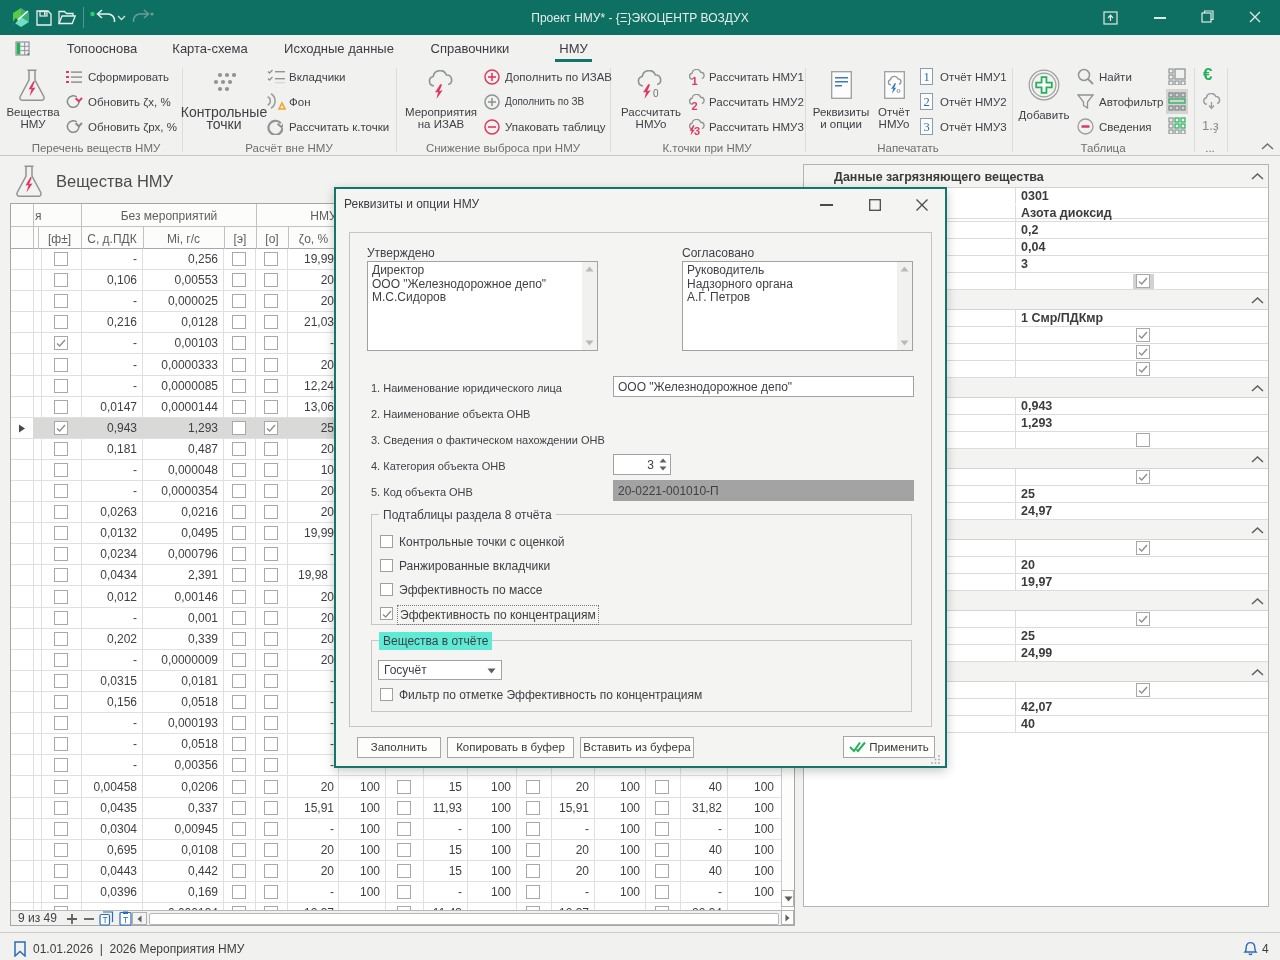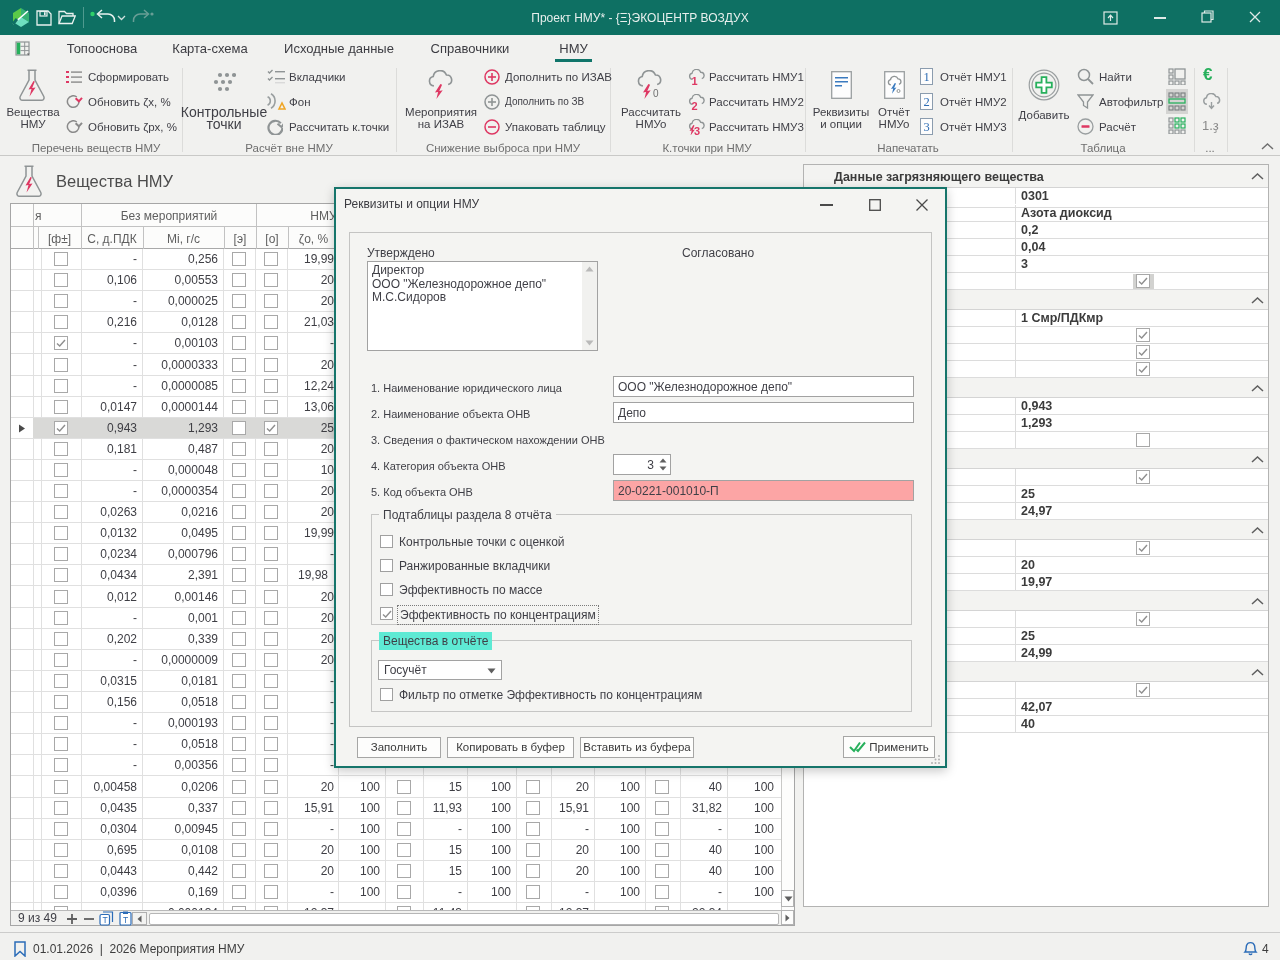--- a/index.html
+++ b/index.html
@@ -235,21 +235,21 @@
   </svg>
 <div class="txt" style="left:1099px;top:67.5px;font-size:11.5px">Найти</div>
 <svg class="abs" style="left:1077px;top:94px" width="17" height="15" viewBox="0 0 17 15">
     <path d="M1 1 H16 L10.5 8 V14 L6.5 11.5 V8 Z" fill="none" stroke="#8f9495" stroke-width="1.3"></path>
   </svg>
 <div class="txt" style="left:1099px;top:92.5px;font-size:11.5px">Автофильтр</div>
 <svg class="abs" style="left:1077px;top:118px" width="17" height="17" viewBox="0 0 17 17">
     <circle cx="8.5" cy="8.5" r="7.5" fill="none" stroke="#9a9fa0" stroke-width="1.3"></circle>
     <rect x="4.5" y="7.2" width="8" height="2.6" rx="0.5" fill="#de3863"></rect>
   </svg>
-<div class="txt" style="left:1099px;top:117.5px;font-size:11.5px">Расчёт</div>
+<div class="txt" style="left:1099px;top:117.5px;font-size:11.5px">Сведения</div>
 <svg class="abs" style="left:1168px;top:68px" width="18" height="17" viewBox="0 0 18 17">
     <rect x="1" y="1" width="4" height="4" fill="none" stroke="#8f9495" stroke-width="1.2"></rect>
     <rect x="1" y="7" width="4" height="4" fill="none" stroke="#8f9495" stroke-width="1.2"></rect>
     <rect x="1" y="13" width="4" height="4" fill="none" stroke="#8f9495" stroke-width="1.2"></rect>
     <rect x="7" y="13" width="4" height="4" fill="none" stroke="#8f9495" stroke-width="1.2"></rect>
     <rect x="13" y="13" width="4" height="4" fill="none" stroke="#8f9495" stroke-width="1.2"></rect>
     <rect x="7" y="1" width="10" height="10" fill="none" stroke="#8f9495" stroke-width="1.3"></rect>
   </svg>
 <div class="abs" style="left:1166px;top:89px;width:22px;height:25px;background:#d4d4d2"></div>
 <svg class="abs" style="left:1168px;top:92px" width="18" height="19" viewBox="0 0 18 19">
@@ -700,21 +700,21 @@
       </svg>
     </div>
 </div>
 <div class="abs" style="left:803px;top:164px;width:466px;height:743px;background:#fff;border:1px solid #b3b3b2">
 <div class="abs" style="left:0;top:0px;width:464px;height:23px;background:#f3f3f1;border-bottom:1px solid #d4d4d4">
 <div class="txt" style="left:30px;top:2.5px;font-weight:bold;font-size:12.5px;color:#3b3b3b">Данные загрязняющего вещества</div>
 <svg class="abs" style="left:447px;top:8.0px" width="13" height="7" viewBox="0 0 13 7">
         <path d="M1 6 L6.5 1 L12 6" fill="none" stroke="#5f5f5f" stroke-width="1.5"></path>
       </svg>
 </div>
-<div class="abs" style="left:0;top:23px;width:464px;height:20px;border-bottom:1px solid #dcdcdc">
+<div class="abs" style="left:0;top:23px;width:464px;height:31px;border-bottom:1px solid #dcdcdc">
 <div class="abs" style="left:211px;top:0;width:1px;height:16px;background:#dcdcdc"></div>
 <div class="txt" style="left:217px;top:-1px;font-weight:bold;color:#3b3b3b;font-size:12.5px">0301</div>
 </div>
 <div class="abs" style="left:0;top:40px;width:464px;height:17px;border-bottom:1px solid #dcdcdc">
 <div class="abs" style="left:211px;top:0;width:1px;height:16px;background:#dcdcdc"></div>
 <div class="txt" style="left:217px;top:-1px;font-weight:bold;color:#3b3b3b;font-size:12.5px">Азота диоксид</div>
 </div>
 <div class="abs" style="left:0;top:57px;width:464px;height:17px;border-bottom:1px solid #dcdcdc">
 <div class="abs" style="left:211px;top:0;width:1px;height:16px;background:#dcdcdc"></div>
 <div class="txt" style="left:217px;top:-1px;font-weight:bold;color:#3b3b3b;font-size:12.5px">0,2</div>
@@ -891,41 +891,51 @@
         <div class="abs" style="left:214px;top:0;width:15px;height:88px;background:#f1f1ef">
           <svg style="position:absolute;left:3px;top:4px" width="9" height="6" viewBox="0 0 9 6">
             <path d="M0.5 5.5 L4.5 0.5 L8.5 5.5 Z" fill="#b9b9b9"></path>
           </svg>
           <svg style="position:absolute;left:3px;top:78px" width="9" height="6" viewBox="0 0 9 6">
             <path d="M0.5 0.5 L8.5 0.5 L4.5 5.5 Z" fill="#b9b9b9"></path>
           </svg>
         </div>
       </div>
 <div class="txt" style="left:332px;top:11px">Согласовано</div>
+<div class="abs" style="left:332px;top:28px;width:231px;height:90px;background:#fff;border:1px solid #a2a2a2">
+        <div class="txt" style="left:4px;top:1.0px;font-size:12px;line-height:14px">Руководитель</div>
+        <div class="txt" style="left:4px;top:14.5px;font-size:12px;line-height:14px">Надзорного органа</div>
+        <div class="txt" style="left:4px;top:28.0px;font-size:12px;line-height:14px">А.Г. Петров</div>
+        <div class="abs" style="left:214px;top:0;width:15px;height:88px;background:#f1f1ef">
+          <svg style="position:absolute;left:3px;top:4px" width="9" height="6" viewBox="0 0 9 6">
+            <path d="M0.5 5.5 L4.5 0.5 L8.5 5.5 Z" fill="#b9b9b9"></path>
+          </svg>
+          <svg style="position:absolute;left:3px;top:78px" width="9" height="6" viewBox="0 0 9 6">
+            <path d="M0.5 0.5 L8.5 0.5 L4.5 5.5 Z" fill="#b9b9b9"></path>
+          </svg>
+        </div>
+      </div>
 <div class="txt" style="left:21px;top:145.5px;font-size:11px">1. Наименование юридического лица</div>
 <div class="abs" style="left:263px;top:143px;width:301px;height:21px;background:#fff;border:1px solid #a2a2a2">
         <div class="txt" style="left:4px;top:1px">ООО "Железнодорожное депо"</div>
       </div>
 <div class="txt" style="left:21px;top:171.5px;font-size:11px">2. Наименование объекта ОНВ</div>
-<div class="abs" style="left:263px;top:169px;width:301px;height:21px;background:#fff;border:1px solid #a2a2a2">
-        <div class="txt" style="left:4px;top:1px">Депо</div>
-      </div>
 <div class="txt" style="left:21px;top:197.5px;font-size:11px">3. Сведения о фактическом нахождении ОНВ</div>
 <div class="txt" style="left:21px;top:223.5px;font-size:11px">4. Категория объекта ОНВ</div>
 <div class="abs" style="left:263px;top:221px;width:58px;height:21px;background:#fff;border:1px solid #a2a2a2">
         <div class="txt" style="left:0;top:1px;width:40px;text-align:right">3</div>
         <svg style="position:absolute;left:45px;top:3px" width="8" height="5" viewBox="0 0 8 5">
           <path d="M0.5 4.5 L4 0.5 L7.5 4.5 Z" fill="#5f5f5f"></path>
         </svg>
         <svg style="position:absolute;left:45px;top:11px" width="8" height="5" viewBox="0 0 8 5">
           <path d="M0.5 0.5 L7.5 0.5 L4 4.5 Z" fill="#5f5f5f"></path>
         </svg>
       </div>
 <div class="txt" style="left:21px;top:249.5px;font-size:11px">5. Код объекта ОНВ</div>
-<div class="abs" style="left:263px;top:247px;width:301px;height:21px;background:#fca5a5;border:1px solid #a2a2a2">
+<div class="abs" style="left:263px;top:247px;width:301px;height:21px;background:#a3a3a3;border:1px solid #a2a2a2">
         <div class="txt" style="left:4px;top:1px">20-0221-001010-П</div>
       </div>
 <div class="abs" style="left:21px;top:281px;width:541px;height:111px;border:1px solid #c6c6c5"></div>
 <div class="txt" style="left:29px;top:273px;background:#f4f4f2;padding:0 4px">Подтаблицы раздела 8 отчёта</div>
 <span class="cbsm" style="left:30px;top:302px"></span>
 <div class="txt" style="left:49px;top:300px">Контрольные точки с оценкой</div>
 <span class="cbsm" style="left:30px;top:326px"></span>
 <div class="txt" style="left:49px;top:324px">Ранжированные вкладчики</div>
 <span class="cbsm" style="left:30px;top:350px"></span>
 <div class="txt" style="left:49px;top:348px">Эффективность по массе</div>

